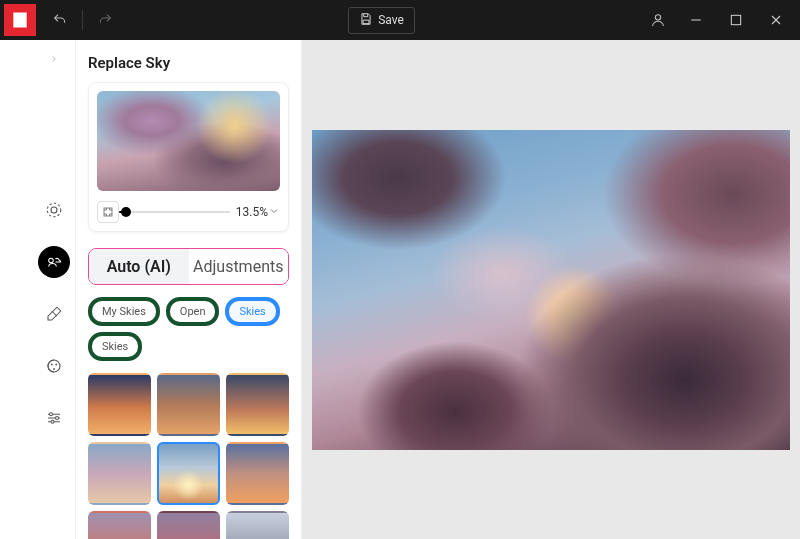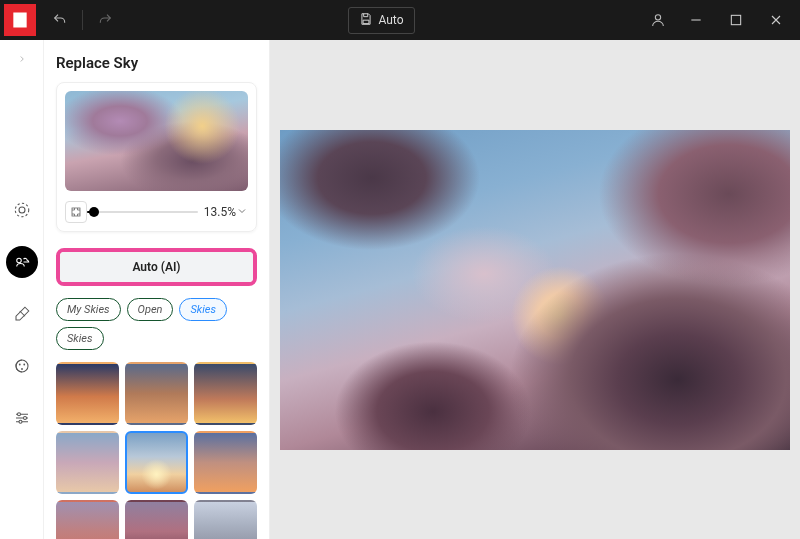--- a/index.html
+++ b/index.html
@@ -49,20 +49,21 @@
   .tb-btn svg { width:14px; height:14px; stroke:#ddd; fill:none; stroke-width:1.6; }
   .spacer { flex:1; }
   .win-controls { display:flex; gap:12px; margin-left:10px; margin-right:6px; }
   .win-controls .tb-icon svg { stroke:#ccc; }
 
   
   .main {
     display:flex;
     height: calc(539px - 40px);
     background:#fff;
+    margin-left:32px;
   }
 
   
   .rail {
     width: 44px;
     background:#fff;
     display:flex; flex-direction:column; align-items:center;
     padding-top:10px;
     gap:20px;
     border-right:1px solid #f0f0f0;
@@ -127,40 +128,39 @@
     flex:1; height:2px; background:#ddd; position:relative; border-radius:2px;
   }
   .slider .track-fill{position:absolute;left:0;top:0;height:100%;width:6%;background:#000;border-radius:2px;}
   .slider .thumb{position:absolute;left:6%;top:50%;width:10px;height:10px;border-radius:50%;background:#000;transform:translate(-50%,-50%);}
   .zoom-val{font-size:12px;color:#333;margin-left:6px;}
   .zoom-chevron svg{width:12px;height:12px;stroke:#666;fill:none;stroke-width:1.8;}
 
   
   .tabs {
     display:flex; margin-top:16px;
-    border:4px solid #ec4899; border-radius:8px; overflow:hidden;
-    font-size:12px;
+    border:1px solid #ec4899; border-radius:8px; overflow:hidden;
+    font-size:16px;
   }
   .tab {
     flex:1; text-align:center; padding:8px 0; cursor:pointer;
     color:#555; background:#fff;
   }
   .tab.active { background:#f2f3f5; font-weight:600; color:#222; }
 
   
   .chips { display:flex; gap:6px; margin-top:12px; flex-wrap:wrap; }
   .chip {
     padding:4px 10px;
-    border:1px solid #14532d;
+    border:4px solid #14532d;
     border-radius:14px;
     font-size:11px;
     color:#555;
     cursor:pointer;
     background:#fff;
-    font-style:italic;
   }
   .chip.active { border-color:#2a8cff; color:#2a8cff; background:#f3f9ff; }
 
   
   .sky-grid {
     display:grid; grid-template-columns:repeat(3,1fr);
     gap:6px; margin-top:12px;
   }
   .sky-item {
     width:100%; aspect-ratio:1/1;
@@ -232,21 +232,21 @@
   <div class="spacer"></div>
 
   <div class="tb-btn">
     <span>
       <svg viewBox="0 0 24 24">
           <path d="M5 3h11l3 3v15H5z"></path>
           <path d="M8 3v5h7V3"></path>
           <path d="M7 14h10v6H7z"></path>
         </svg>
     </span>
-    <span>Auto</span>
+    <span>Save</span>
   </div>
 
   <div class="spacer"></div>
 
   <div class="tb-icon">
     <svg viewBox="0 0 24 24">
         <circle cx="12" cy="8" r="4"></circle>
         <path d="M4 21c0-4 4-7 8-7s8 3 8 7"></path>
       </svg>
   </div>
@@ -335,20 +335,21 @@
         <span class="zoom-chevron">
           <svg viewBox="0 0 24 24">
               <path d="M6 9l6 6 6-6"></path>
             </svg>
         </span>
       </div>
     </div>
 
     <div class="tabs">
       <div class="tab active">Auto (AI)</div>
+      <div class="tab">Adjustments</div>
     </div>
 
     <div class="chips">
       <div class="chip">My Skies</div>
       <div class="chip">Open</div>
       <div class="chip active">Skies</div>
       <div class="chip">Skies</div>
     </div>
 
     <div class="sky-grid">

